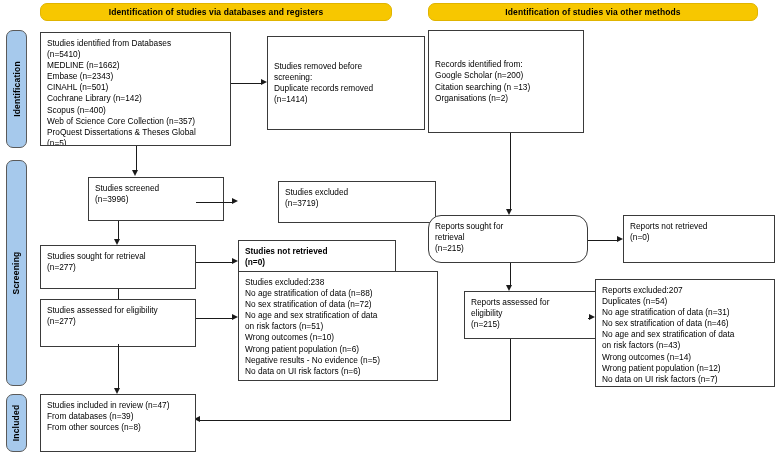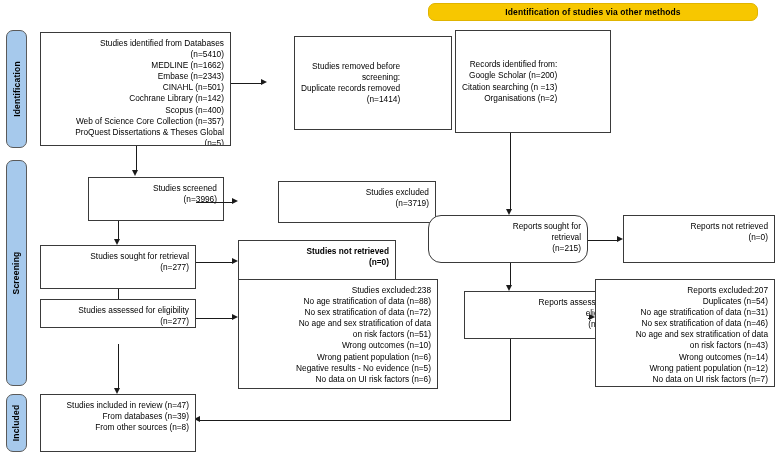--- a/index.html
+++ b/index.html
@@ -58,26 +58,24 @@
     position: absolute;
     background: #ffffff;
     border: 1.4px solid #3a3a3a;
     box-sizing: border-box;
     font-size: 8.3px;
     line-height: 11.1px;
     color: #000000;
     padding: 5px 6px;
     white-space: pre-line;
     overflow: hidden;
-    text-align: right;
   }
   .pbox.vcenter {
     display: flex;
     align-items: center;
-    margin-left: 27px;
   }
 
   
   .hline {
     position: absolute;
     height: 0;
     border-top: 1.4px solid #1a1a1a;
   }
   .vline {
     position: absolute;
@@ -103,20 +101,21 @@
     border-left: 3.6px solid transparent;
     border-right: 3.6px solid transparent;
     border-top: 6px solid #1a1a1a;
   }
 </style>
 </head>
 <body>
 
 <div id="diagram">
 
+  <div class="phase-header" style="left:40px; top:3px; width:352px; height:18px;">Identification of studies via databases and registers</div>
 
   <div class="phase-header" style="left:428px; top:3px; width:330px; height:18px;border-radius:7px;">Identification of studies via other methods</div>
 
   <div class="stage-bar" style="left:6px; top:30px; width:21px; height:118px;">
     <span>Identification</span>
   </div>
 
   <div class="stage-bar" style="left:6px; top:160px; width:21px; height:226px;">
     <span>Screening</span>
   </div>
@@ -172,24 +171,24 @@
 
   <div class="pbox" style="left:238px; top:240px; width:158px; height:44px;font-weight:bold;">Studies not retrieved
 (n=0)</div>
 
   <div class="hline" style="left:196px; top:262px; width:36px;"></div>
   <div class="arrow right" style="left:232px; top:258.4px;"></div>
 
   <div class="vline" style="left:118px; top:289px; height:18px;"></div>
   <div class="arrow down" style="left:114.4px; top:307px;"></div>
 
-  <div class="pbox" style="left:40px; top:299px; width:156px; height:29px;">Studies assessed for eligibility
+  <div class="pbox" style="left:40px; top:299px; width:156px; height:48px;">Studies assessed for eligibility
 (n=277)</div>
 
-  <div class="pbox" style="left:238px; top:279px; width:200px; height:110px;">Studies excluded:238
+  <div class="pbox" style="left:238px; top:271px; width:200px; height:110px;">Studies excluded:238
 No age stratification of data (n=88)
 No sex stratification of data (n=72)
 No age and sex stratification of data
 on risk factors (n=51)
 Wrong outcomes (n=10)
 Wrong patient population (n=6)
 Negative results - No evidence (n=5)
 No data on UI risk factors (n=6)</div>
 
   <div class="hline" style="left:196px; top:318px; width:36px;"></div>

